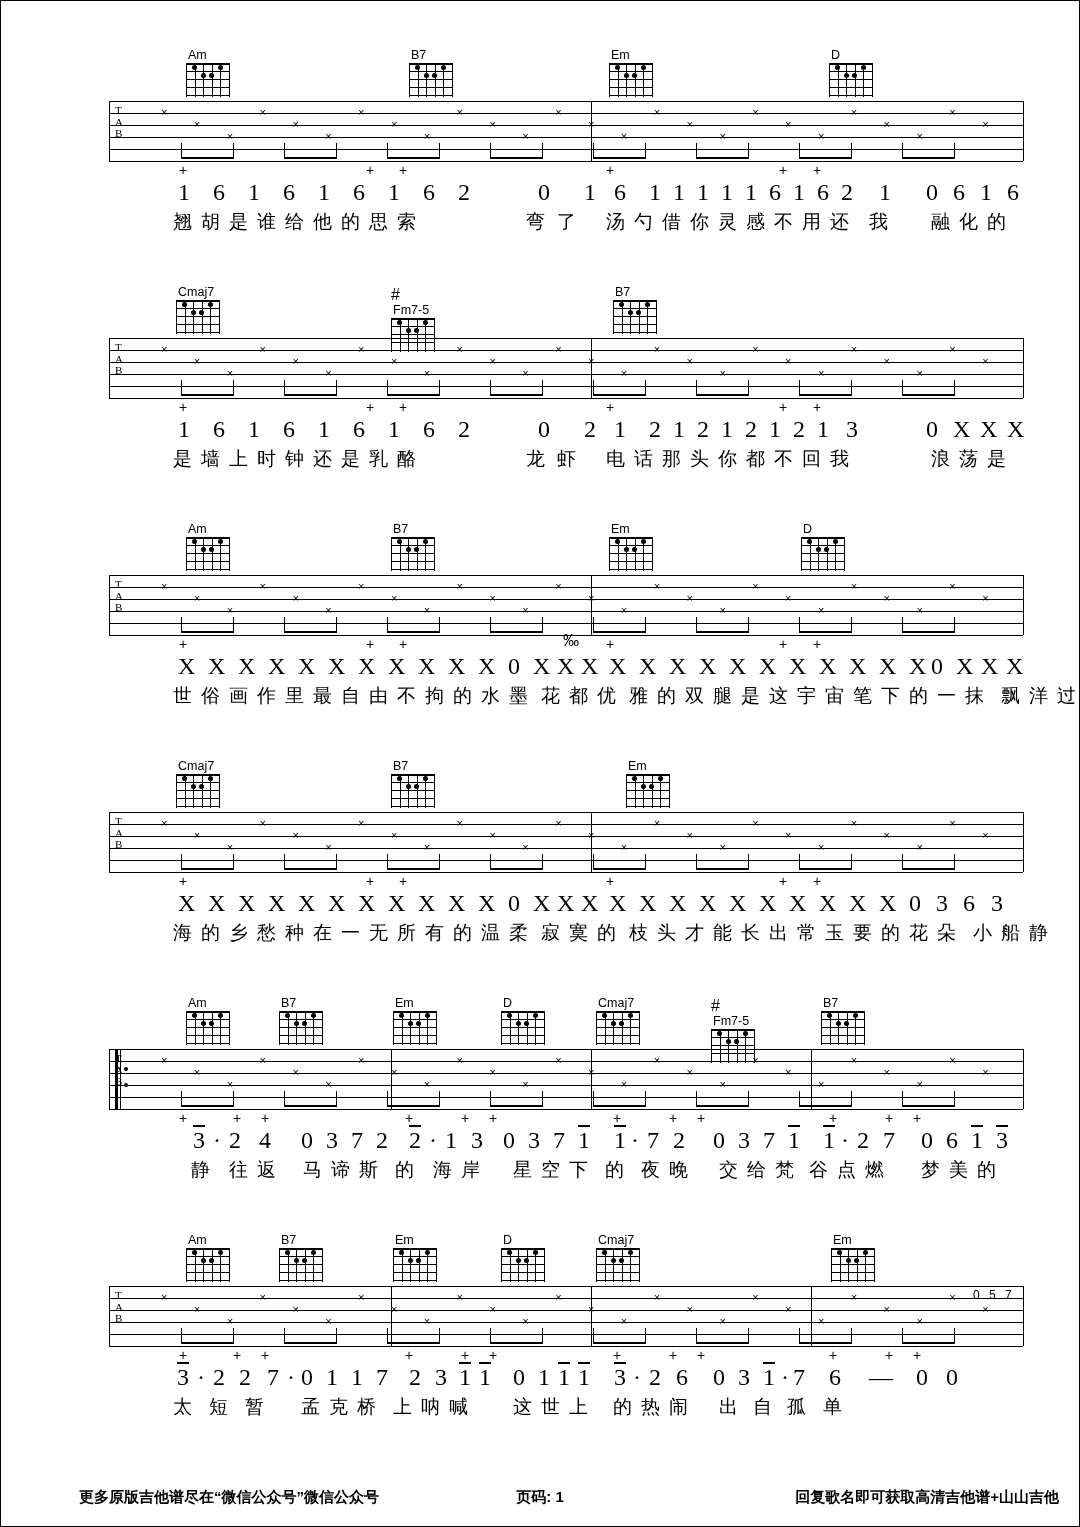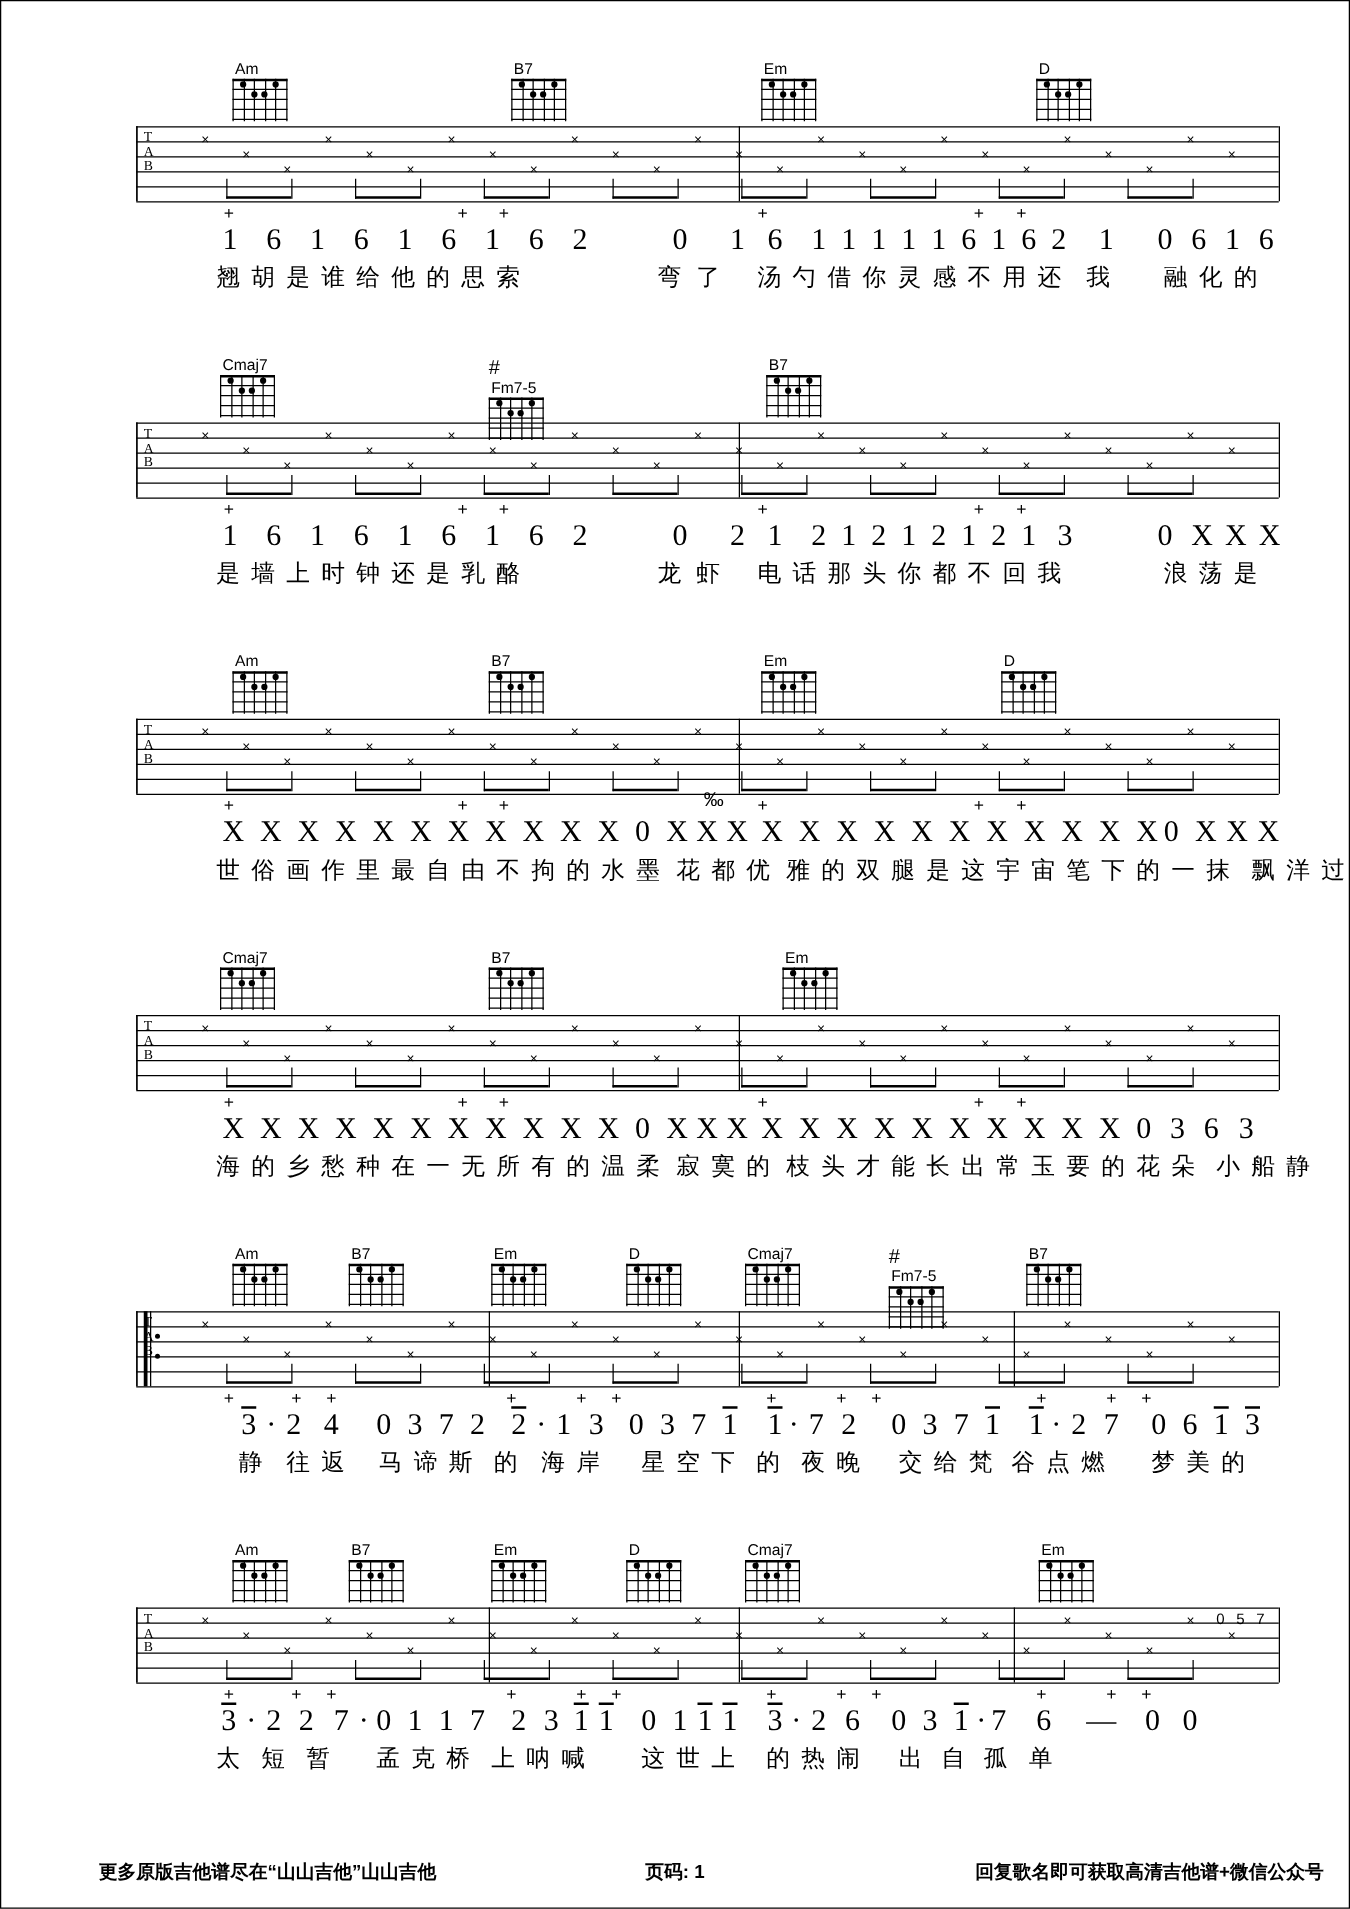--- a/index.html
+++ b/index.html
@@ -1396,18 +1396,18 @@
           <span style="left: 668px;">闹</span>
           <span style="left: 718px;">出</span>
           <span style="left: 752px;">自</span>
           <span style="left: 786px;">孤</span>
           <span style="left: 822px;">单</span>
         </div>
       </div>
     </div>
 
   <div class="footer">
-    <div class="l">更多原版吉他谱尽在“山山吉他”山山吉他</div>
+    <div class="l">更多原版吉他谱尽在“微信公众号”微信公众号</div>
     <div class="c">页码: 1</div>
-    <div class="r">回复歌名即可获取高清吉他谱+微信公众号</div>
+    <div class="r">回复歌名即可获取高清吉他谱+山山吉他</div>
   </div>
 
 </div>
 
 </body></html>

